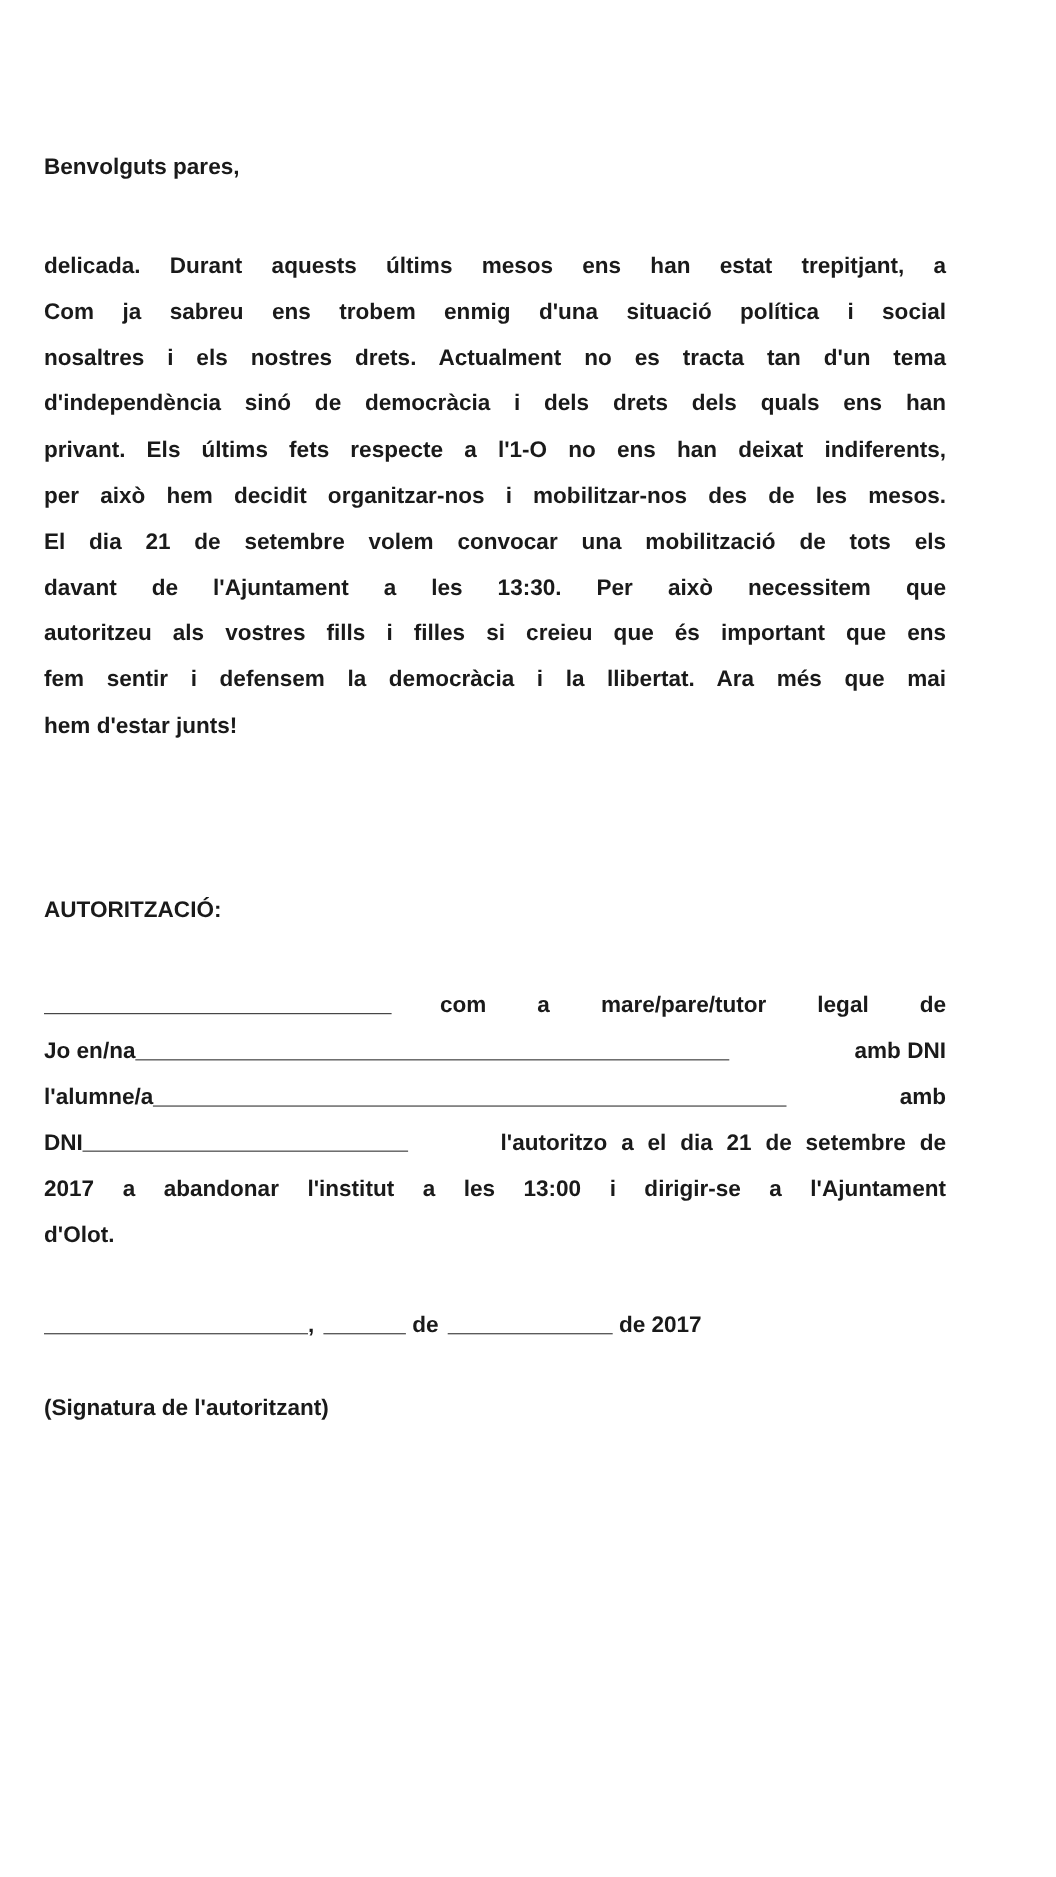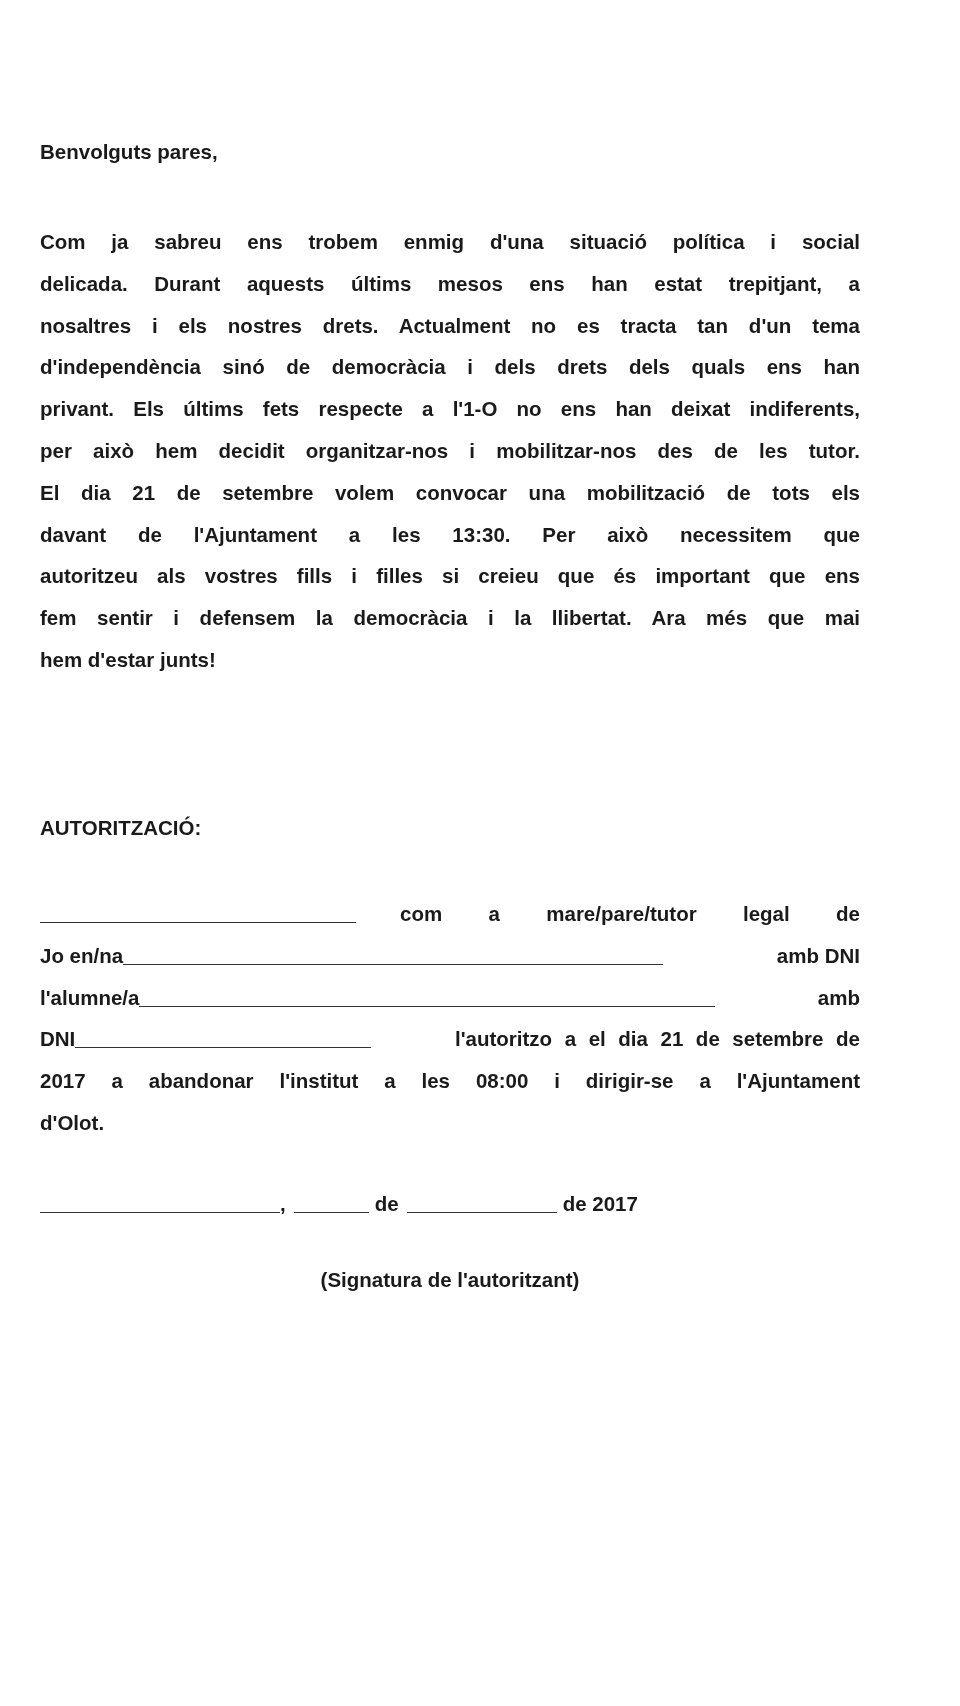--- a/index.html
+++ b/index.html
@@ -24,36 +24,36 @@
     top: 893px; line-height: 41.8px;
   }
   .frow { display: flex; align-items: baseline; height: 41.8px; white-space: nowrap; }
   .blank {
     display: inline-block; border-bottom: 1.5px solid #333; height: 0.9em;
     transform: translateY(2px);
   }
   .gap { flex: 1; }
   .sp { display: inline-block; }
   .date-line { top: 1192px; }
-  .signature { top: 1268px; text-align: center; }
+  .signature { top: 1268px; }
 </style>
 </head>
 <body>
 
 <div class="page">
 
   <div class="text greeting">Benvolguts pares,</div>
 
   <div class="text body-para">
+    <span class="line">delicada. Durant aquests últims mesos ens han estat trepitjant, a</span>
     <span class="line">Com ja sabreu ens trobem enmig d'una situació política i social</span>
-    <span class="line">delicada. Durant aquests últims mesos ens han estat trepitjant, a</span>
     <span class="line">nosaltres i els nostres drets. Actualment no es tracta tan d'un tema</span>
     <span class="line">d'independència sinó de democràcia i dels drets dels quals ens han</span>
     <span class="line">privant. Els últims fets respecte a l'1-O no ens han deixat indiferents,</span>
-    <span class="line">per això hem decidit organitzar-nos i mobilitzar-nos des de les tutor.</span>
+    <span class="line">per això hem decidit organitzar-nos i mobilitzar-nos des de les mesos.</span>
     <span class="line">El dia 21 de setembre volem convocar una mobilització de tots els</span>
     <span class="line">davant de l'Ajuntament a les 13:30. Per això necessitem que</span>
     <span class="line">autoritzeu als vostres fills i filles si creieu que és important que ens</span>
     <span class="line">fem sentir i defensem la democràcia i la llibertat. Ara més que mai</span>
     <span class="line last">hem d'estar junts!</span>
   </div>
 
   <div class="text heading">AUTORITZACIÓ:</div>
 
   <div class="text form">
@@ -74,21 +74,21 @@
       <span class="gap"></span>
       <span>amb</span>
     </div>
     <div class="frow">
       <span>DNI</span>
       <span class="blank" style="width:296px;"></span>
       <span class="gap"></span>
       <span class="line" style="width:405px;height:auto;">l'autoritzo a el dia 21 de setembre de</span>
     </div>
     <div class="frow">
-      <span class="line" style="width:820px;height:auto;">2017 a abandonar l'institut a les 08:00 i dirigir-se a l'Ajuntament</span>
+      <span class="line" style="width:820px;height:auto;">2017 a abandonar l'institut a les 13:00 i dirigir-se a l'Ajuntament</span>
     </div>
     <div class="frow">
       <span>d'Olot.</span>
     </div>
   </div>
 
   <div class="text date-line">
     <div class="frow" style="height:auto;">
       <span class="blank" style="width:240px;"></span>
       <span>,</span>

